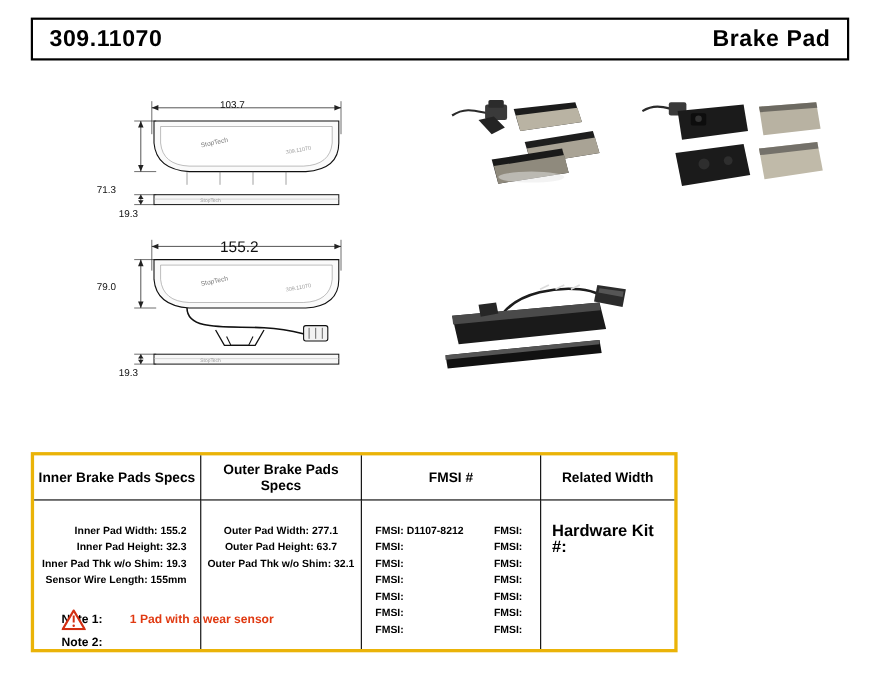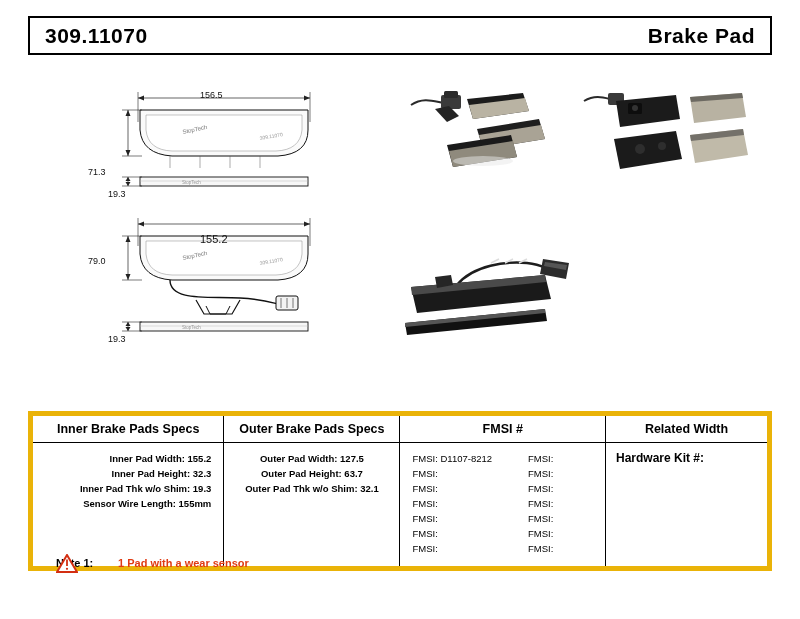--- a/index.html
+++ b/index.html
@@ -61,68 +61,68 @@
     font-family: "Liberation Sans", sans-serif;
     color: #111;
     white-space: nowrap;
   }
 
   
   .spec-table {
     position: absolute;
     left: 28px;
     top: 411px;
-    width: 744px;
-    border: 5px solid #eab308;
+    width: 588px;
+    border: 3px solid #eab308;
     box-sizing: border-box;
     border-collapse: collapse;
   }
   .spec-table table {
     border-collapse: collapse;
     width: 100%;
   }
   .spec-table th {
     font-size: 12.5px;
     font-weight: bold;
     text-align: center;
     padding: 6px 2px 6px 2px;
     border-bottom: 1.5px solid #000;
     border-right: 1.5px solid #000;
   }
   .spec-table th:last-child { border-right: none; }
   .spec-table td {
     vertical-align: top;
     border-right: 1.5px solid #000;
-    padding: 8px 6px 10px 6px;
+    padding: 20px 6px 10px 6px;
   }
   .spec-table td:last-child { border-right: none; }
 
   .spec-line {
     font-size: 9.5px;
     font-weight: bold;
     line-height: 15px;
     text-align: right;
     padding-right: 6px;
     white-space: nowrap;
   }
   .spec-line.center { text-align: center; padding-right: 0; }
 
   .fmsi-grid {
     display: flex;
     font-size: 9.5px;
-    font-weight: normal;
+    font-weight: bold;
     line-height: 15px;
     padding-left: 6px;
     gap: 36px;
   }
   .fmsi-col { width: 50%; }
   .fmsi-row { white-space: nowrap; }
 
   .related-line {
-    font-size: 12px;
+    font-size: 15px;
     font-weight: bold;
     line-height: 15px;
     padding-left: 4px;
   }
 
   
   .notes {
     position: absolute;
     left: 56px;
     top: 552px;
@@ -191,21 +191,21 @@
     <line x1="12" y1="95" x2="32" y2="95" stroke="#222" stroke-width="0.6"></line>
     <line x1="12" y1="104" x2="32" y2="104" stroke="#222" stroke-width="0.6"></line>
 
     <g stroke="#555" stroke-width="0.5">
       <line x1="60" y1="74" x2="60" y2="86"></line>
       <line x1="90" y1="74" x2="90" y2="86"></line>
       <line x1="120" y1="74" x2="120" y2="86"></line>
       <line x1="150" y1="74" x2="150" y2="86"></line>
     </g>
   </svg>
-  <div class="dimlabel" style="left:200px; top:28px; font-size:9px;">156.5</div>
+  <div class="dimlabel" style="left:200px; top:28px; font-size:9px;">103.7</div>
   <div class="dimlabel" style="left:88px; top:80px; font-size:9px;margin-top:25px;">71.3</div>
   <div class="dimlabel" style="left:108px; top:127px; font-size:9px;">19.3</div>
 
   <svg class="dwg" style="left:110px; top:148px;" width="215" height="135" viewBox="0 0 215 135">
 
     <line x1="28" y1="14" x2="200" y2="14" stroke="#222" stroke-width="0.7"></line>
     <path d="M28 14 l6 -2.5 v5 z" fill="#222"></path>
     <path d="M200 14 l-6 -2.5 v5 z" fill="#222"></path>
     <line x1="28" y1="8" x2="28" y2="36" stroke="#222" stroke-width="0.6"></line>
     <line x1="200" y1="8" x2="200" y2="36" stroke="#222" stroke-width="0.6"></line>
@@ -232,21 +232,21 @@
 
     <rect x="30" y="112" width="168" height="9" fill="#f7f7f7" stroke="#111" stroke-width="0.9"></rect>
     <line x1="30" y1="116" x2="198" y2="116" stroke="#bbb" stroke-width="0.5"></line>
     <text x="72" y="119" font-size="4.5" fill="#999" font-family="Liberation Sans, sans-serif">StopTech</text>
     <line x1="18" y1="112" x2="18" y2="121" stroke="#222" stroke-width="0.7"></line>
     <path d="M18 112 l-2.5 4 h5 z" fill="#222"></path>
     <path d="M18 121 l-2.5 -4 h5 z" fill="#222"></path>
     <line x1="12" y1="112" x2="32" y2="112" stroke="#222" stroke-width="0.6"></line>
     <line x1="12" y1="121" x2="32" y2="121" stroke="#222" stroke-width="0.6"></line>
   </svg>
-  <div class="dimlabel" style="left:200px; top:154px; font-size:11px;margin-top:17px;">155.2</div>
+  <div class="dimlabel" style="left:200px; top:154px; font-size:14px;">155.2</div>
   <div class="dimlabel" style="left:88px; top:194px; font-size:9px;">79.0</div>
   <div class="dimlabel" style="left:108px; top:272px; font-size:9px;">19.3</div>
 
   <svg class="dwg" style="left:405px; top:25px;" width="160" height="105" viewBox="0 0 160 105">
 
     <path d="M6 18 C 18 10, 28 14, 38 16" fill="none" stroke="#2a2a2a" stroke-width="2"></path>
     <rect x="36" y="8" width="20" height="14" rx="2" fill="#3a3a3a"></rect>
     <rect x="39" y="4" width="14" height="7" rx="1.5" fill="#2b2b2b"></rect>
     <path d="M30 22 l14 -3 l10 10 l-12 6 z" fill="#242424"></path>
 
@@ -314,21 +314,21 @@
       <tr>
 
         <td>
           <div class="spec-line">Inner Pad Width: 155.2</div>
           <div class="spec-line">Inner Pad Height: 32.3</div>
           <div class="spec-line">Inner Pad Thk w/o Shim: 19.3</div>
           <div class="spec-line">Sensor Wire Length: 155mm</div>
         </td>
 
         <td>
-          <div class="spec-line center">Outer Pad Width: 127.5</div>
+          <div class="spec-line center">Outer Pad Width: 277.1</div>
           <div class="spec-line center">Outer Pad Height: 63.7</div>
           <div class="spec-line center">Outer Pad Thk w/o Shim: 32.1</div>
         </td>
 
         <td>
           <div class="fmsi-grid">
             <div class="fmsi-col">
               <div class="fmsi-row">FMSI:  D1107-8212</div>
               <div class="fmsi-row">FMSI:</div>
               <div class="fmsi-row">FMSI:</div>
@@ -360,13 +360,17 @@
 <div class="notes">
   <svg class="warn-icon" viewBox="0 0 22 19">
     <path d="M11 1 L21 18 L1 18 Z" fill="#ffffff" stroke="#d32f12" stroke-width="2"></path>
     <path d="M11 5.5 L11 12" stroke="#d32f12" stroke-width="1.8"></path>
     <circle cx="11" cy="14.8" r="1.1" fill="#d32f12"></circle>
   </svg>
   <div class="note-row">
     <div class="note-label">Note 1:</div>
     <div class="note-text">1 Pad with a wear sensor</div>
   </div>
+  <div class="note-row">
+    <div class="note-label">Note 2:</div>
+    <div class="note-text"></div>
+  </div>
 </div>
 
 </body></html>

